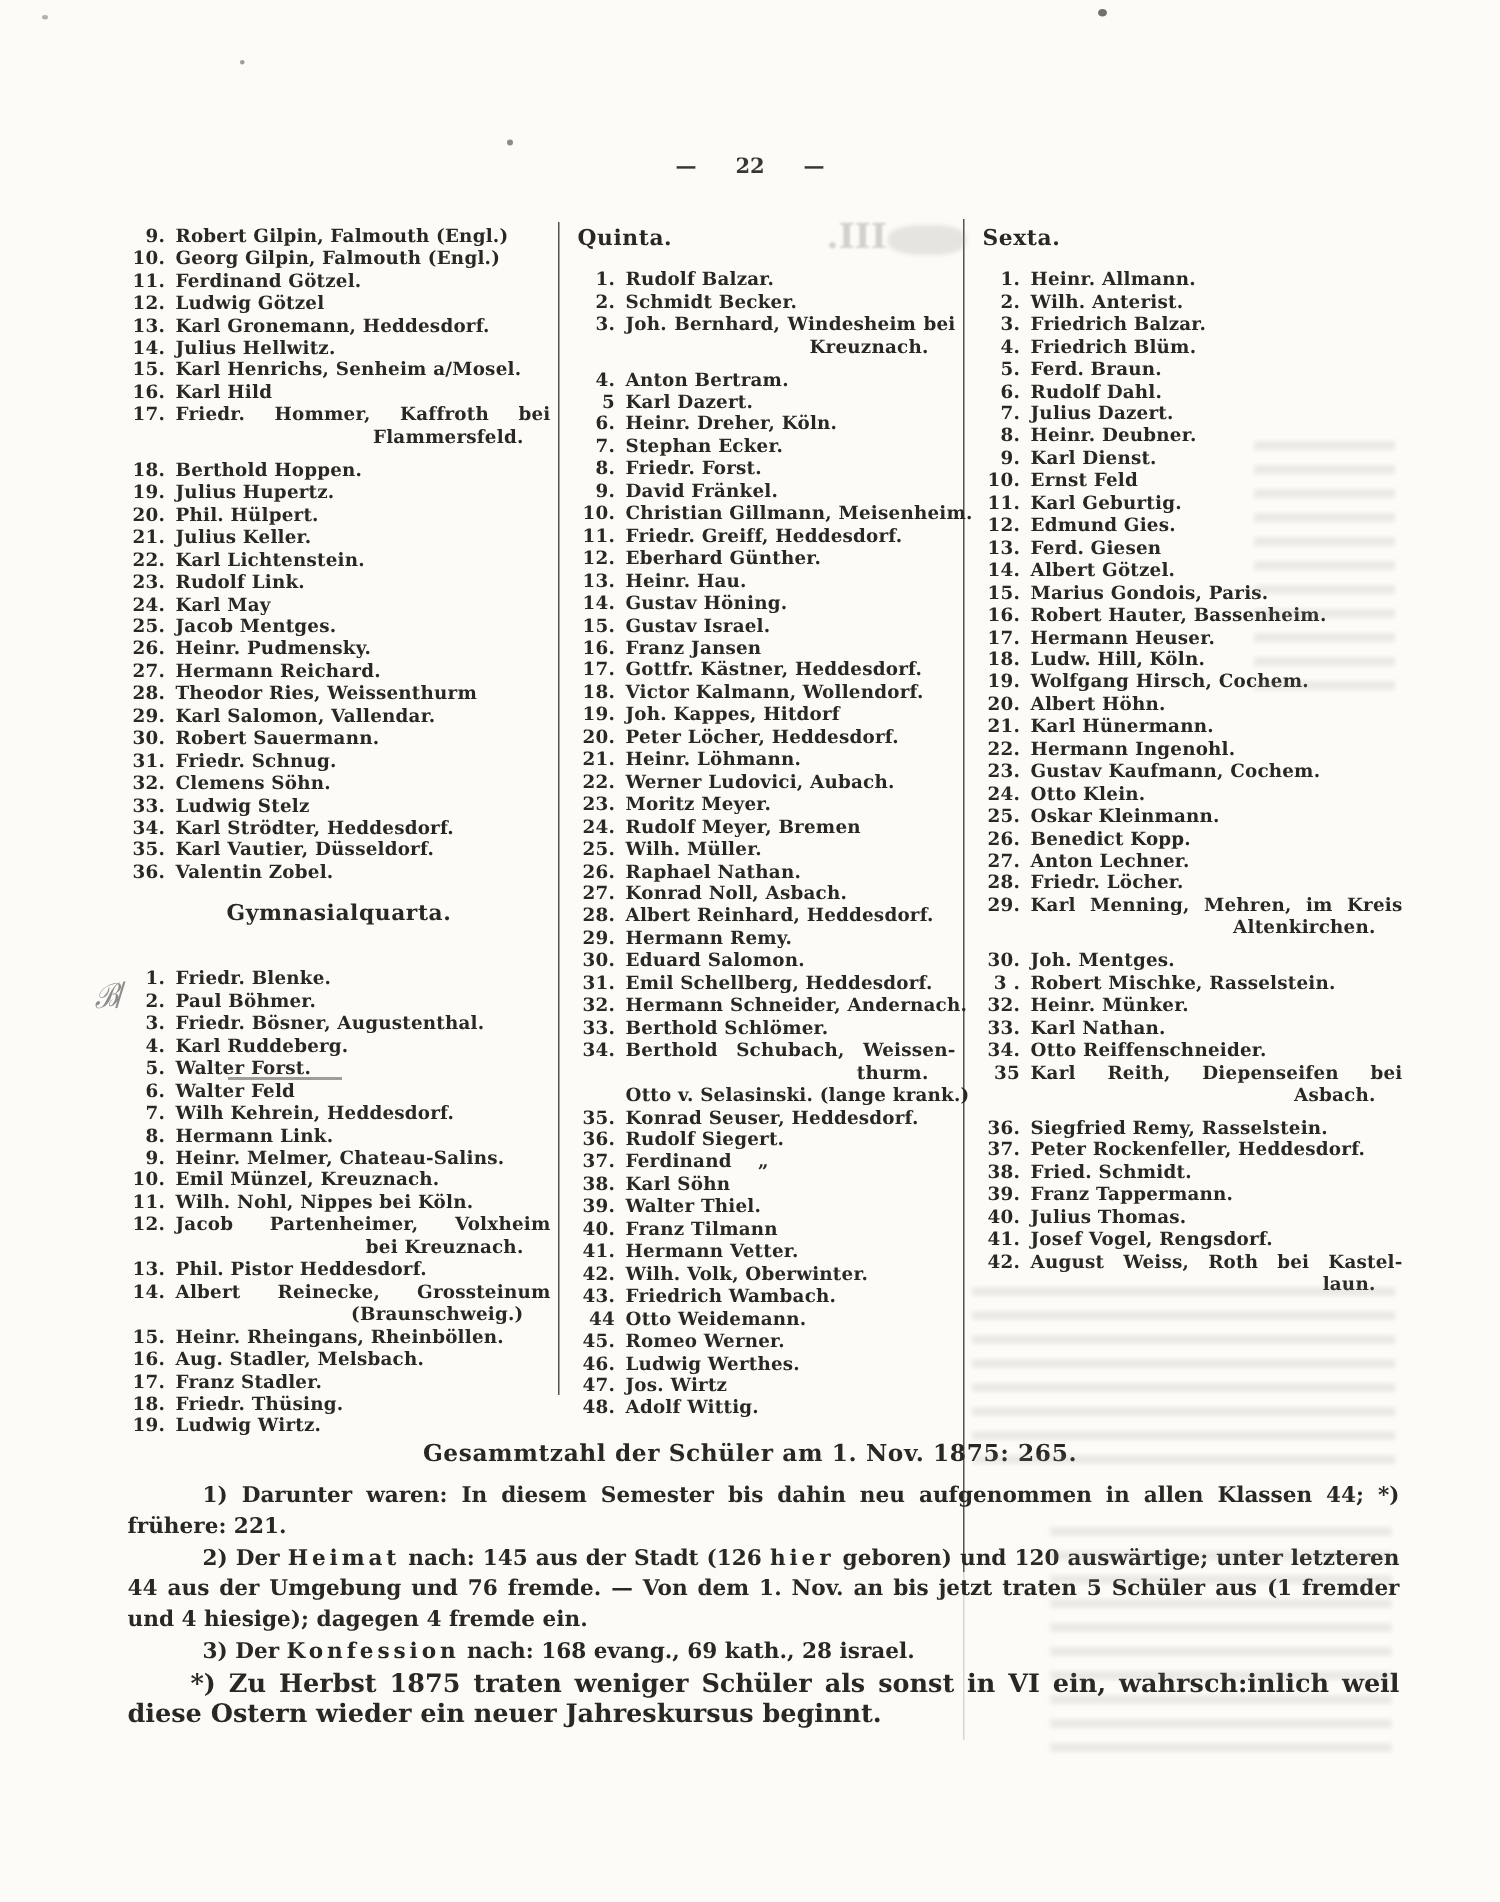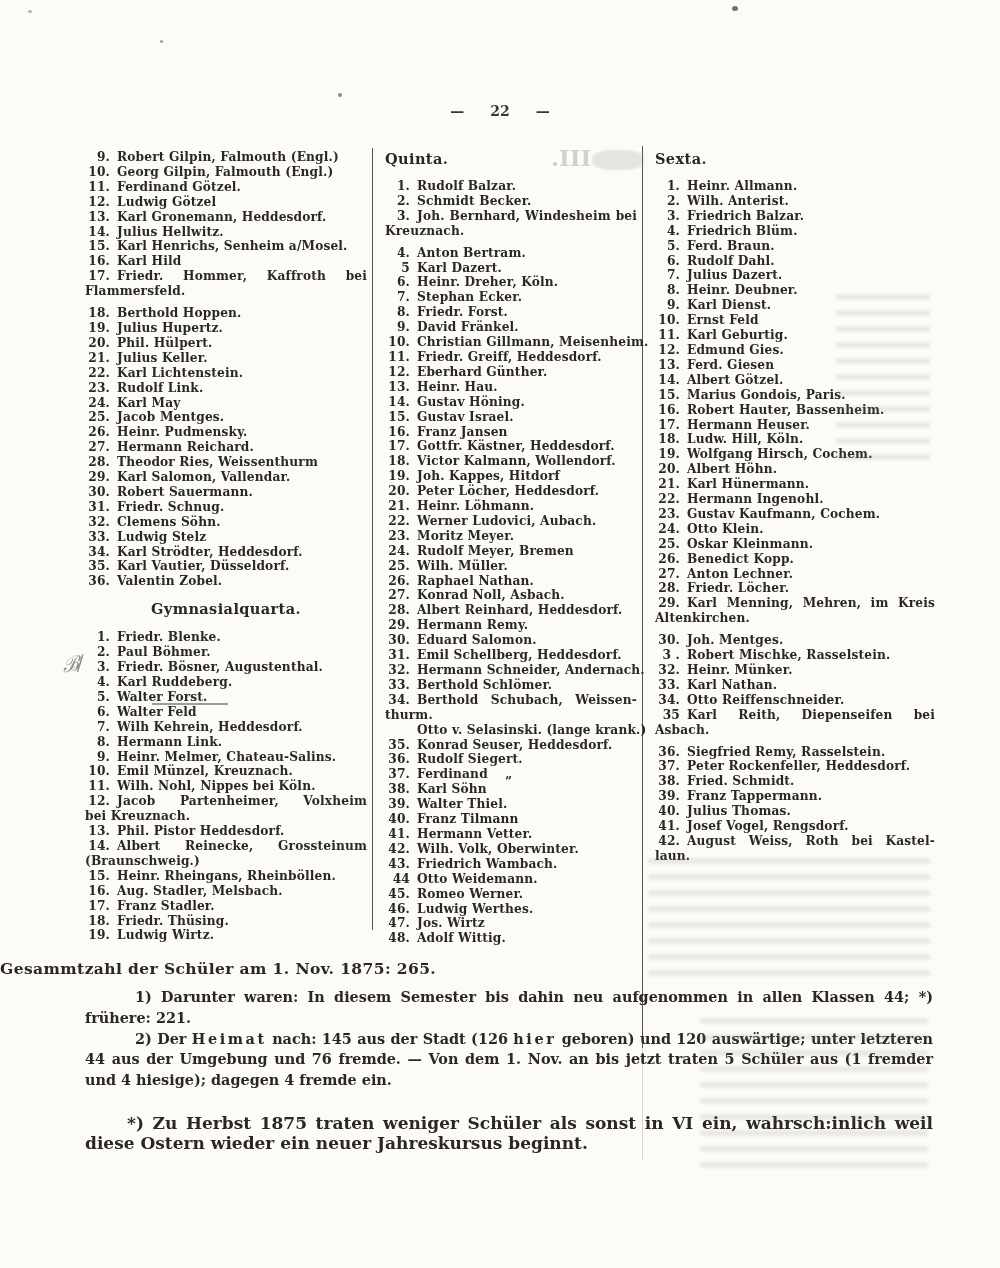--- a/index.html
+++ b/index.html
@@ -12,35 +12,35 @@
   }
   
   .pageno{position:absolute;top:103px;left:0;width:1000px;display:flex;justify-content:center;gap:26px;
           font-size:14px;font-weight:bold;color:#3a3733}
   
   .col{position:absolute;top:150px}
   #col-left{left:85px;width:282px}
   #col-mid{left:385px;width:252px}
   #col-right{left:655px;width:280px}
   .colhead{text-align:left;font-weight:bold;font-size:14.5px;letter-spacing:.4px;margin-bottom:12px;white-space:nowrap}
-  .subhead{text-align:center;font-weight:bold;font-size:14.5px;letter-spacing:.4px;margin-top:11px;margin-bottom:13px;white-space:nowrap}
+  .subhead{text-align:center;font-weight:bold;font-size:14.5px;letter-spacing:.4px;margin-top:11px;margin-bottom:28px;white-space:nowrap}
   .row{display:flex;line-height:14.9px;font-size:12.2px;font-weight:bold;letter-spacing:.15px}
   .num{flex:none;width:32px;text-align:right;padding-right:7px;white-space:pre}
   .nm{flex:1;white-space:nowrap}
   .just .nm{text-align:justify;text-align-last:justify}
-  .cont .cnm{flex:1;padding-right:18px;white-space:nowrap}
+  .cont .cnm{flex:1;text-align:right;padding-right:18px;white-space:nowrap}
   .gap{margin-top:7px}
   .pencil-u{border-bottom:2px solid rgba(125,125,125,.75);padding-bottom:14px}
   
   .vline{position:absolute;width:1px;background:#55524d}
   #vl1{left:372px;top:148px;height:782px}
   #vl2{left:642px;top:146px;height:902px}
   #vl2b{left:642px;top:1048px;height:112px;opacity:.22}
   
-  .footer-head{position:absolute;top:959px;left:0;width:1000px;
+  .footer-head{position:absolute;top:959px;left:0;width:1000px;text-align:center;
                font-weight:bold;font-size:15.5px;letter-spacing:.4px}
   .notes{position:absolute;top:987px;left:85px;width:848px;font-size:14.4px;line-height:20.8px;font-weight:bold}
   .note{text-indent:50px;text-align:justify}
   .em{letter-spacing:2.6px}
   .footnote{position:absolute;top:1114px;left:85px;width:848px;font-size:17px;line-height:19.5px;
             font-weight:bold;text-indent:42px;text-align:justify}
   
   .bleed-text{position:absolute;left:551px;top:144px;font-size:23px;font-weight:bold;
               color:rgba(150,148,140,.40);transform:scaleX(-1);filter:blur(.6px)}
   .bleed{position:absolute;opacity:.15;filter:blur(1.3px);
@@ -663,20 +663,21 @@
       <div class="row cont">
         <span class="cnm">laun.</span>
       </div>
     </div>
 </div>
 
 <div class="footer-head">Gesammtzahl der Schüler am 1. Nov. 1875: 265.</div>
 <div class="notes">
   <div class="note"><span>1) Darunter waren: In diesem Semester bis dahin neu aufgenommen in allen Klassen 44; *) frühere: 221.</span></div>
   <div class="note"><span>2) Der </span><span class="em">Heimat</span><span> nach: 145 aus der Stadt (126 </span><span class="em">hier</span><span> geboren) und 120 auswärtige; unter letzteren 44 aus der Umgebung und 76 fremde. — Von dem 1. Nov. an bis jetzt traten 5 Schüler aus (1 fremder und 4 hiesige); dagegen 4 fremde ein.</span></div>
+  <div class="note"><span>3) Der </span><span class="em">Konfession</span><span> nach: 168 evang., 69 kath., 28 israel.</span></div>
 </div>
 <div class="footnote">*) Zu Herbst 1875 traten weniger Schüler als sonst in VI ein, wahrsch:inlich weil diese Ostern wieder ein neuer Jahreskursus beginnt.</div>
 
 <div class="bleed-text">III.</div>
 <div class="bleed" id="bl0"></div>
 <div class="bleed" id="bl1"></div>
 <div class="bleed" id="bl2"></div>
 <div class="bleed" id="bl3"></div>
 <div class="pencil">ℬ/</div>
 <div class="speck" id="sp1"></div>

